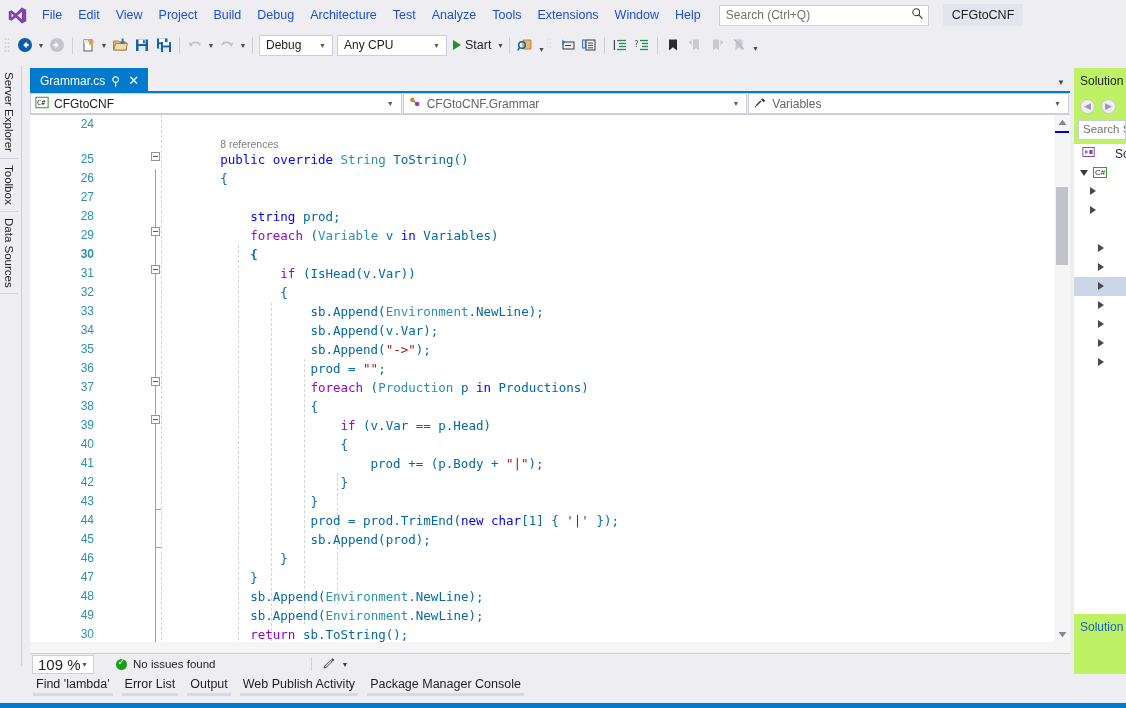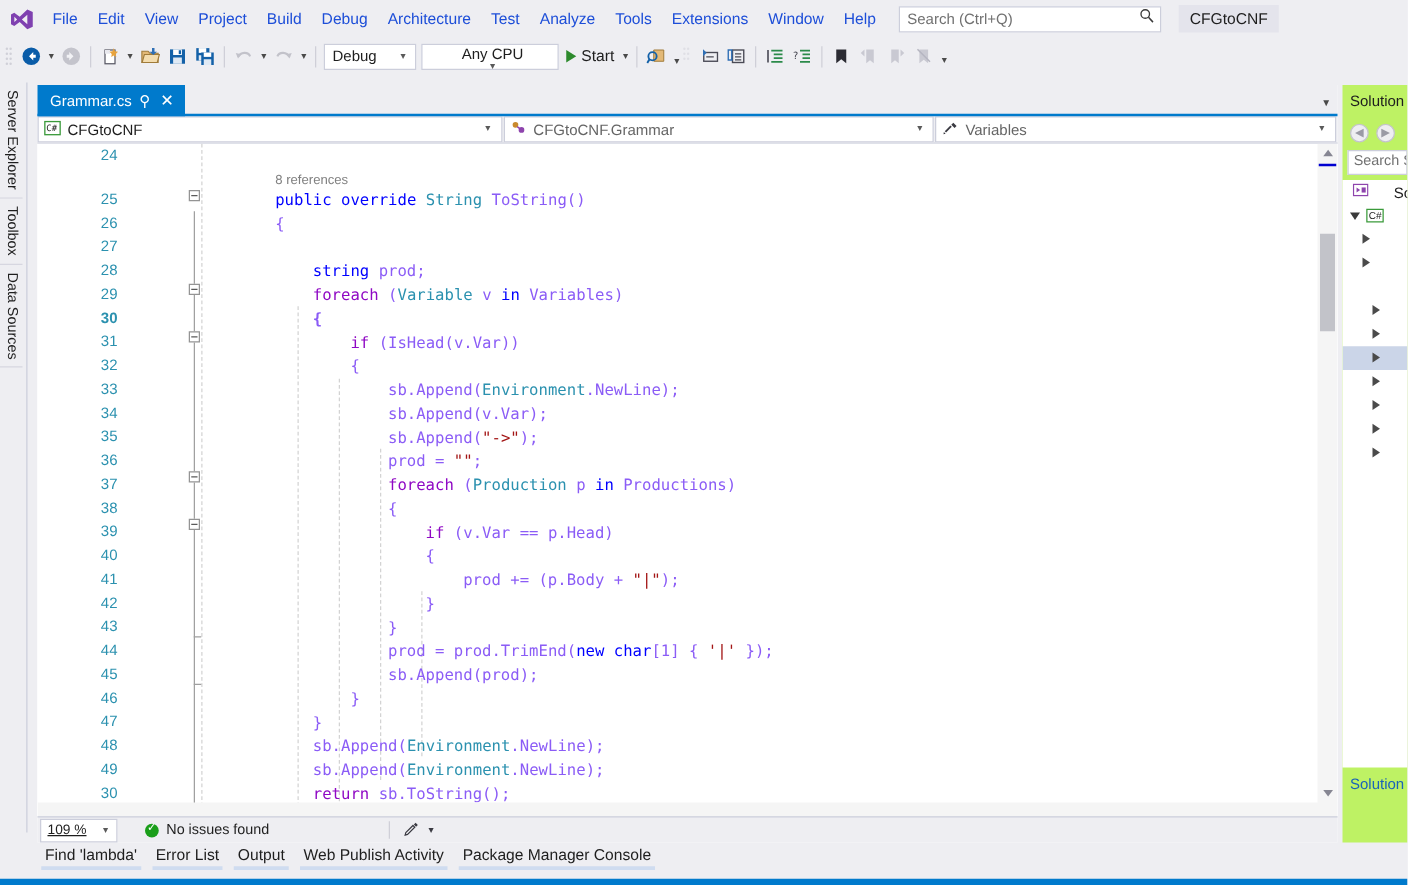--- a/index.html
+++ b/index.html
@@ -92,21 +92,21 @@
     color: #2b91af; font-family: "Liberation Sans", sans-serif; font-size: 12px; line-height: 19px;
   }
   .codetext { position: absolute; left: 130px; line-height: 19px; white-space: pre; color: #000000; }
   .refs { position: absolute; left: 130px; line-height: 16px; font-family: "Liberation Sans", sans-serif;
     font-size: 10.5px; color: #808080; }
   
   .kw   { color: #0000ff; }
   .ctl  { color: #8f08c4; }
   .typ  { color: #2b91af; }
   .str  { color: #a31515; }
-  .plain{ color: #8b5cf6; }
+  .plain{ color: #0369a1; }
 
   
   .vline { position: absolute; width: 1px; background: #a0a0a0; }
   .iguide { position: absolute; width: 0; border-left: 1px dashed #d3d3d3; }
   .collapse-box {
     position: absolute; width: 9px; height: 9px; border: 1px solid #949494; background: #fff;
   }
   .collapse-box::before {
     content: ""; position: absolute; left: 1px; top: 3px; width: 5px; height: 1px; background: #5a5a5a;
   }
@@ -119,21 +119,21 @@
   .blue-mark { position: absolute; right: 1px; width: 14px; height: 2px; background: #0000d0; }
   .hscroll { position: absolute; left: 0; bottom: 0; height: 15px; width: 100%; background: #f5f5f5; }
 
   
   .edstatus {
     position: absolute; left: 0; bottom: 0; width: 1040px; height: 21px; background: #eeeef2;
     display: flex; align-items: center; border-top: 1px solid #cccedb; font-size: 11.5px; color: #1e1e1e;
   }
   .zoom-combo { width: 62px; height: 19px; background: #fff; border: 1px solid #cccedb;
     display: flex; align-items: center; padding: 0 2px 0 5px; margin-left: 2px; }
-  .zoom-combo .zv { flex: 1; font-size: 11px; text-decoration: underline; }
+  .zoom-combo .zv { flex: 1; font-size: 15px; }
   .zoom-combo .zd { font-size: 7px; color: #5a5a5a; padding-right: 3px; }
   .ok-dot { width: 11px; height: 11px; border-radius: 50%; background: #1a9e1a; position: relative; }
   .ok-dot::after { content: "✓"; position: absolute; left: 1.5px; top: -2px; font-size: 9px; color: #fff; }
   .st-sep { width: 1px; height: 14px; background: #cfcfd8; margin: 0 10px; }
 
   
   .rightdock { position: absolute; left: 1074px; top: 68px; width: 52px; height: 606px; background: #bef264; }
   .se-title { font-size: 12px; color: #1e1e1e; padding: 6px 0 6px 6px; white-space: nowrap; }
   .se-toolbar { height: 24px; display: flex; align-items: center; padding-left: 6px; gap: 6px; }
   .se-circbtn { width: 15px; height: 15px; border-radius: 50%; border: 1px solid #c4c4cc; background: #eeeef2;
@@ -274,21 +274,21 @@
           <path d="M12.5 8.5c-2-4-8-4.4-9.6-.4" fill="none" stroke="#c2c2ca" stroke-width="1.7"></path>
           <path d="M14.4 5.4 10 6.4l2.6 3.4Z" fill="#c2c2ca"></path>
         </svg>
     </div>
     <div class="caret-sm">▼</div>
     <div class="tb-sep"></div>
     <div class="combo" style="width:74px;">
       <span class="cval">Debug</span>
       <span class="cdd">▼</span>
     </div>
-    <div class="combo" style="width:110px;flex-direction:column;">
+    <div class="combo" style="width:110px;">
       <span class="cval">Any CPU</span>
       <span class="cdd">▼</span>
     </div>
     <div class="start-btn">
       <span class="tri-play"></span>
       <span>Start</span>
     </div>
     <div class="caret-sm">▼</div>
     <div class="tb-sep"></div>
     <div class="tb-btn">

